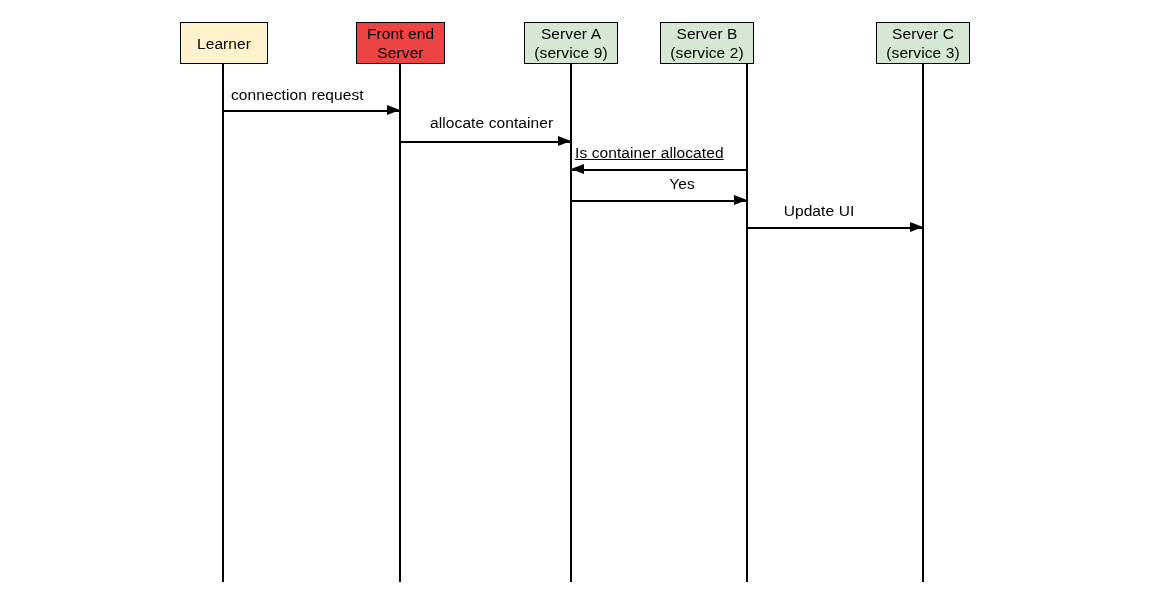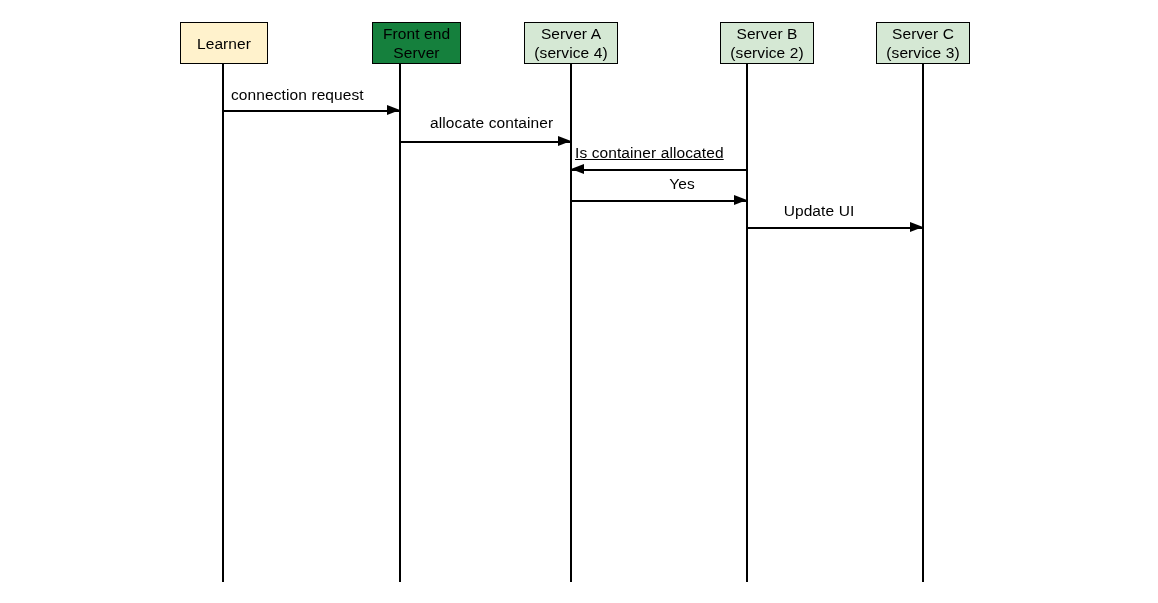--- a/index.html
+++ b/index.html
@@ -73,25 +73,25 @@
     border-bottom: 5.5px solid transparent;
     border-right: 13px solid #000000;
   }
 </style>
 </head>
 <body>
 
 <div id="diagram-root">
     <div class="participant" style="left: 180px; top: 22px; width: 88px; height: 42px; background: rgb(255, 242, 204); border-color: rgb(0, 0, 0);"><span class="pline">Learner</span></div>
     <div class="lifeline" style="left: 222.15px; top: 64px; height: 518px; background: rgb(0, 0, 0);"></div>
-    <div class="participant" style="left: 356px; top: 22px; width: 89px; height: 42px; background: #15803d; border-color: rgb(0, 0, 0); margin-left: 16px;"><span class="pline">Front end</span><span class="pline">Server</span></div>
+    <div class="participant" style="left: 356px; top: 22px; width: 89px; height: 42px; background: #ef4444; border-color: rgb(0, 0, 0);"><span class="pline">Front end</span><span class="pline">Server</span></div>
     <div class="lifeline" style="left: 399.15px; top: 64px; height: 518px; background: rgb(0, 0, 0);"></div>
-    <div class="participant" style="left: 524px; top: 22px; width: 94px; height: 42px; background: rgb(213, 232, 212); border-color: rgb(0, 0, 0);"><span class="pline">Server A</span><span class="pline">(service 4)</span></div>
+    <div class="participant" style="left: 524px; top: 22px; width: 94px; height: 42px; background: rgb(213, 232, 212); border-color: rgb(0, 0, 0);"><span class="pline">Server A</span><span class="pline">(service 9)</span></div>
     <div class="lifeline" style="left: 570.15px; top: 64px; height: 518px; background: rgb(0, 0, 0);"></div>
-    <div class="participant" style="left: 720px; top: 22px; width: 94px; height: 42px; background: rgb(213, 232, 212); border-color: rgb(0, 0, 0);"><span class="pline">Server B</span><span class="pline">(service 2)</span></div>
+    <div class="participant" style="left: 660px; top: 22px; width: 94px; height: 42px; background: rgb(213, 232, 212); border-color: rgb(0, 0, 0);"><span class="pline">Server B</span><span class="pline">(service 2)</span></div>
     <div class="lifeline" style="left: 746.15px; top: 64px; height: 518px; background: rgb(0, 0, 0);"></div>
     <div class="participant" style="left: 876px; top: 22px; width: 94px; height: 42px; background: rgb(213, 232, 212); border-color: rgb(0, 0, 0);"><span class="pline">Server C</span><span class="pline">(service 3)</span></div>
     <div class="lifeline" style="left: 922.15px; top: 64px; height: 518px; background: rgb(0, 0, 0);"></div>
     <div class="msg-line" style="left: 223px; top: 110px; width: 177px;"></div>
     <div class="arrowhead right" style="top: 105.3px; left: 387px;"></div>
     <div class="msg-label left" style="top: 86px; left: 231px;">connection request</div>
     <div class="msg-line" style="left: 400px; top: 141px; width: 171px;"></div>
     <div class="arrowhead right" style="top: 136.3px; left: 558px;"></div>
     <div class="msg-label left" style="top: 114px; left: 414px; margin-left: 16px;">allocate container</div>
     <div class="msg-line" style="left: 571px; top: 169px; width: 176px;"></div>

